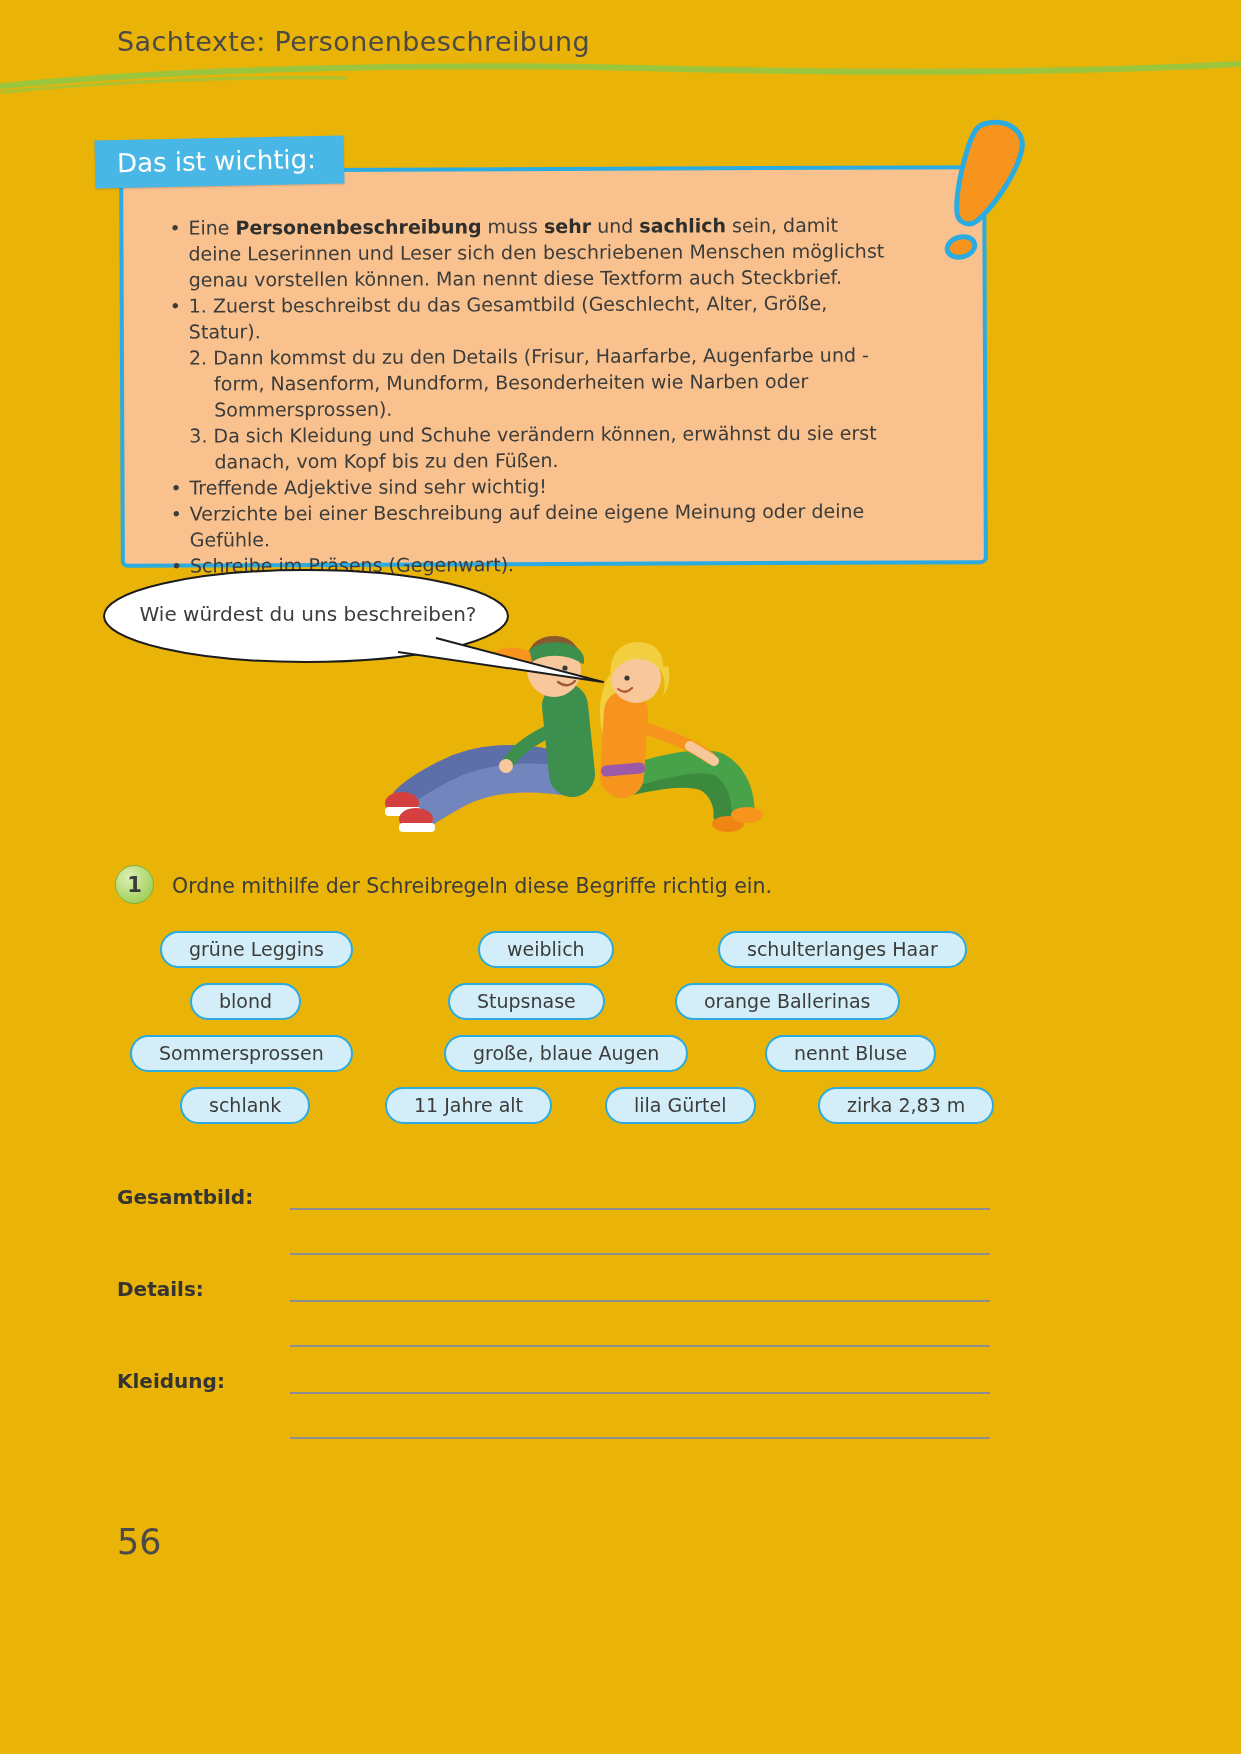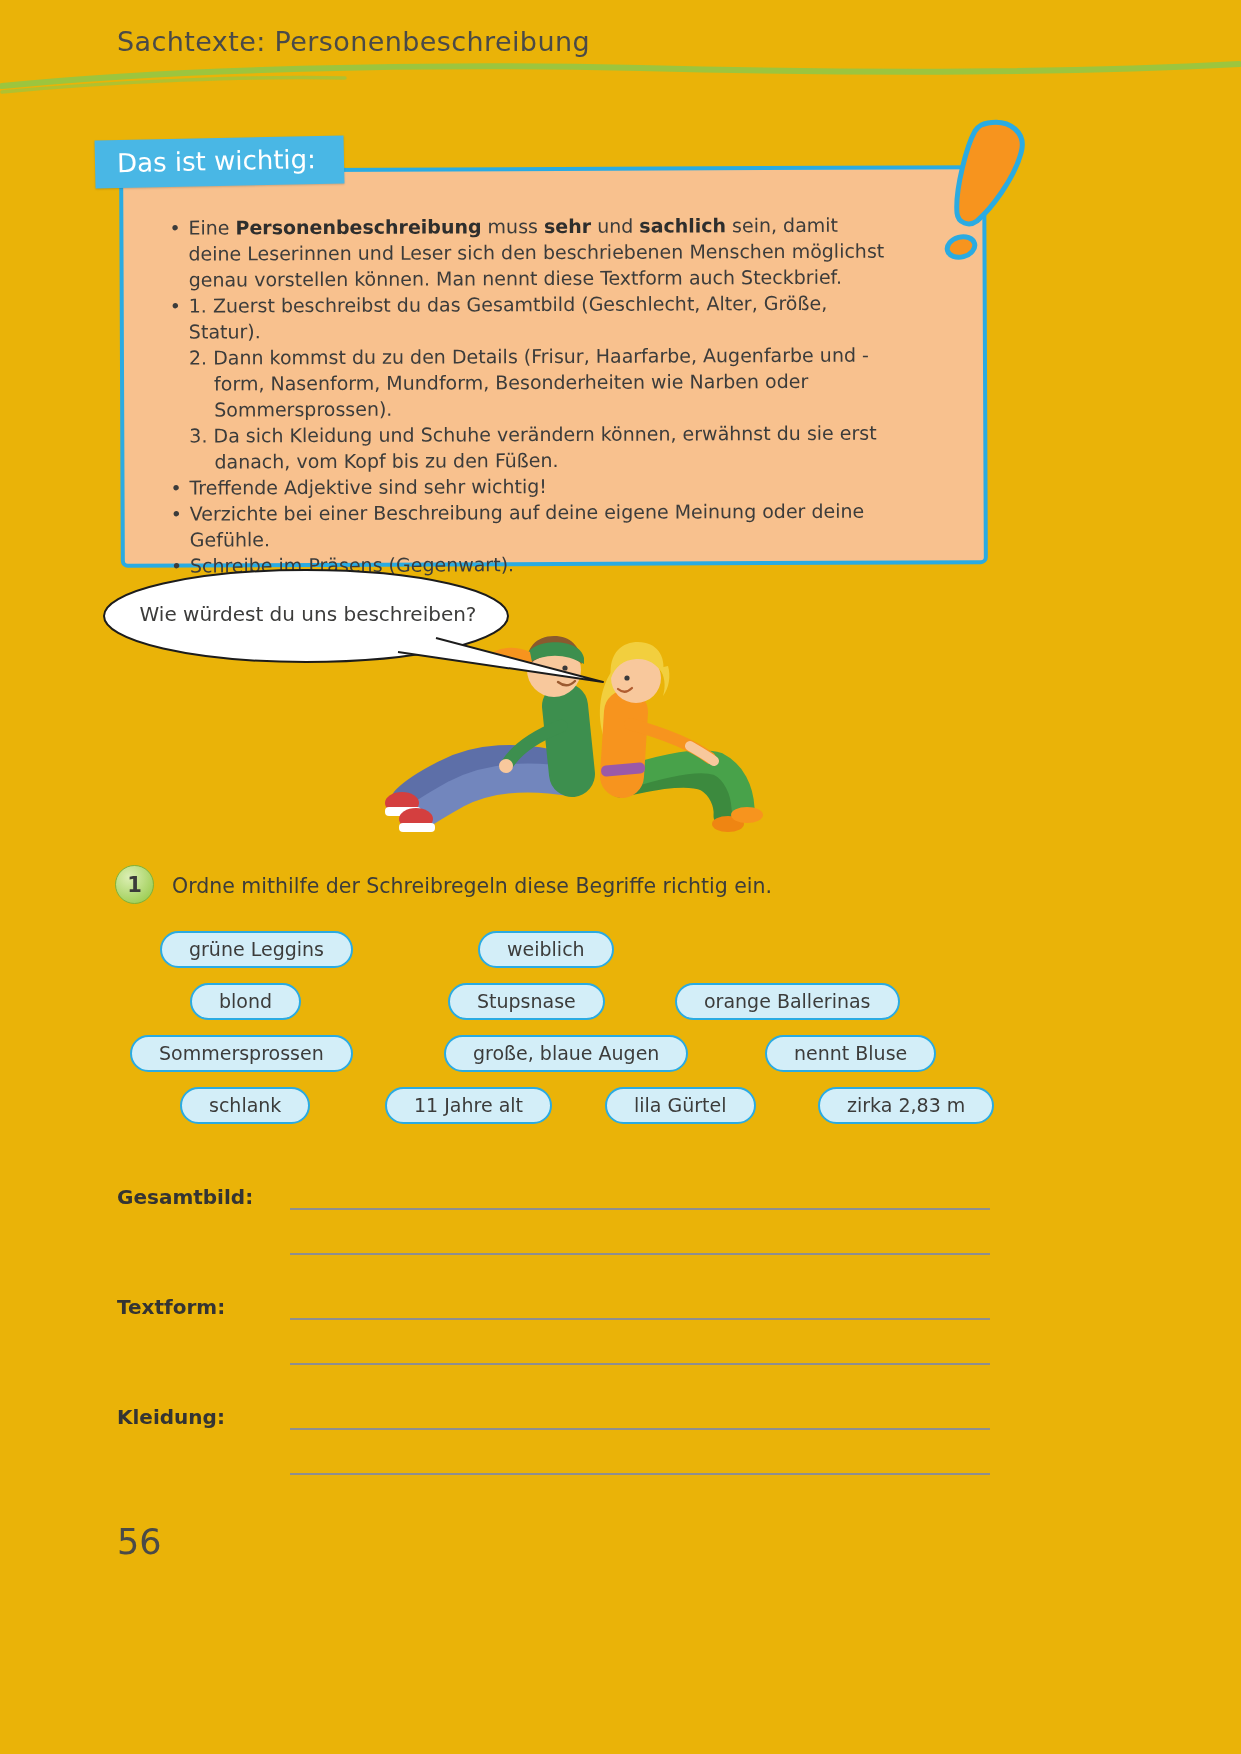--- a/index.html
+++ b/index.html
@@ -37,21 +37,21 @@
   .chips{position:absolute;left:0;top:931px;width:993px}
   .chip-row{position:relative;height:52px}
   .chip{position:absolute;top:0;height:37px;line-height:33px;padding:0 27px;background:#d3eef8;
     border:2px solid #2aabe2;border-radius:19px;font-size:19px;white-space:nowrap;color:#3c3c3b}
   .r1 .chip:nth-child(1){left:160px}.r1 .chip:nth-child(2){left:478px}.r1 .chip:nth-child(3){left:718px}
   .r2 .chip:nth-child(1){left:190px}.r2 .chip:nth-child(2){left:448px}.r2 .chip:nth-child(3){left:675px}
   .r3 .chip:nth-child(1){left:130px}.r3 .chip:nth-child(2){left:444px}.r3 .chip:nth-child(3){left:765px}
   .r4 .chip:nth-child(1){left:180px}.r4 .chip:nth-child(2){left:385px}.r4 .chip:nth-child(3){left:605px}.r4 .chip:nth-child(4){left:818px}
 
   .write{position:absolute;left:117px;top:1183px;width:873px}
-  .wsec{display:flex;margin-bottom:38px}
+  .wsec{display:flex;margin-bottom:20px}
   .wlabel{width:173px;font-size:20px;font-weight:bold;color:#343433;padding-top:2px}
   .wlines{flex:1}
   .wline{height:27px;border-bottom:2px solid #8f8f8f}
   .wline + .wline{height:45px}
 
   .page-number{position:absolute;left:117px;top:1522px;font-size:35px;color:#4a4a48}
 </style>
 </head>
 <body>
 
@@ -150,20 +150,21 @@
     </g>
   </svg>
 
   <div class="task-badge">1</div>
   <div class="task-instruction">Ordne mithilfe der Schreibregeln diese Begriffe richtig ein.</div>
 
   <div class="chips">
       <div class="chip-row r1">
         <div class="chip">grüne Leggins</div>
         <div class="chip">weiblich</div>
+        <div class="chip">schulterlanges Haar</div>
       </div>
       <div class="chip-row r2">
         <div class="chip">blond</div>
         <div class="chip">Stupsnase</div>
         <div class="chip">orange Ballerinas</div>
       </div>
       <div class="chip-row r3">
         <div class="chip">Sommersprossen</div>
         <div class="chip">große, blaue Augen</div>
         <div class="chip">nennt Bluse</div>
@@ -178,21 +179,21 @@
 
   <div class="write">
       <div class="wsec">
         <div class="wlabel">Gesamtbild:</div>
         <div class="wlines">
           <div class="wline"></div>
           <div class="wline"></div>
         </div>
       </div>
       <div class="wsec">
-        <div class="wlabel">Textform:</div>
+        <div class="wlabel">Details:</div>
         <div class="wlines">
           <div class="wline"></div>
           <div class="wline"></div>
         </div>
       </div>
       <div class="wsec">
         <div class="wlabel">Kleidung:</div>
         <div class="wlines">
           <div class="wline"></div>
           <div class="wline"></div>

